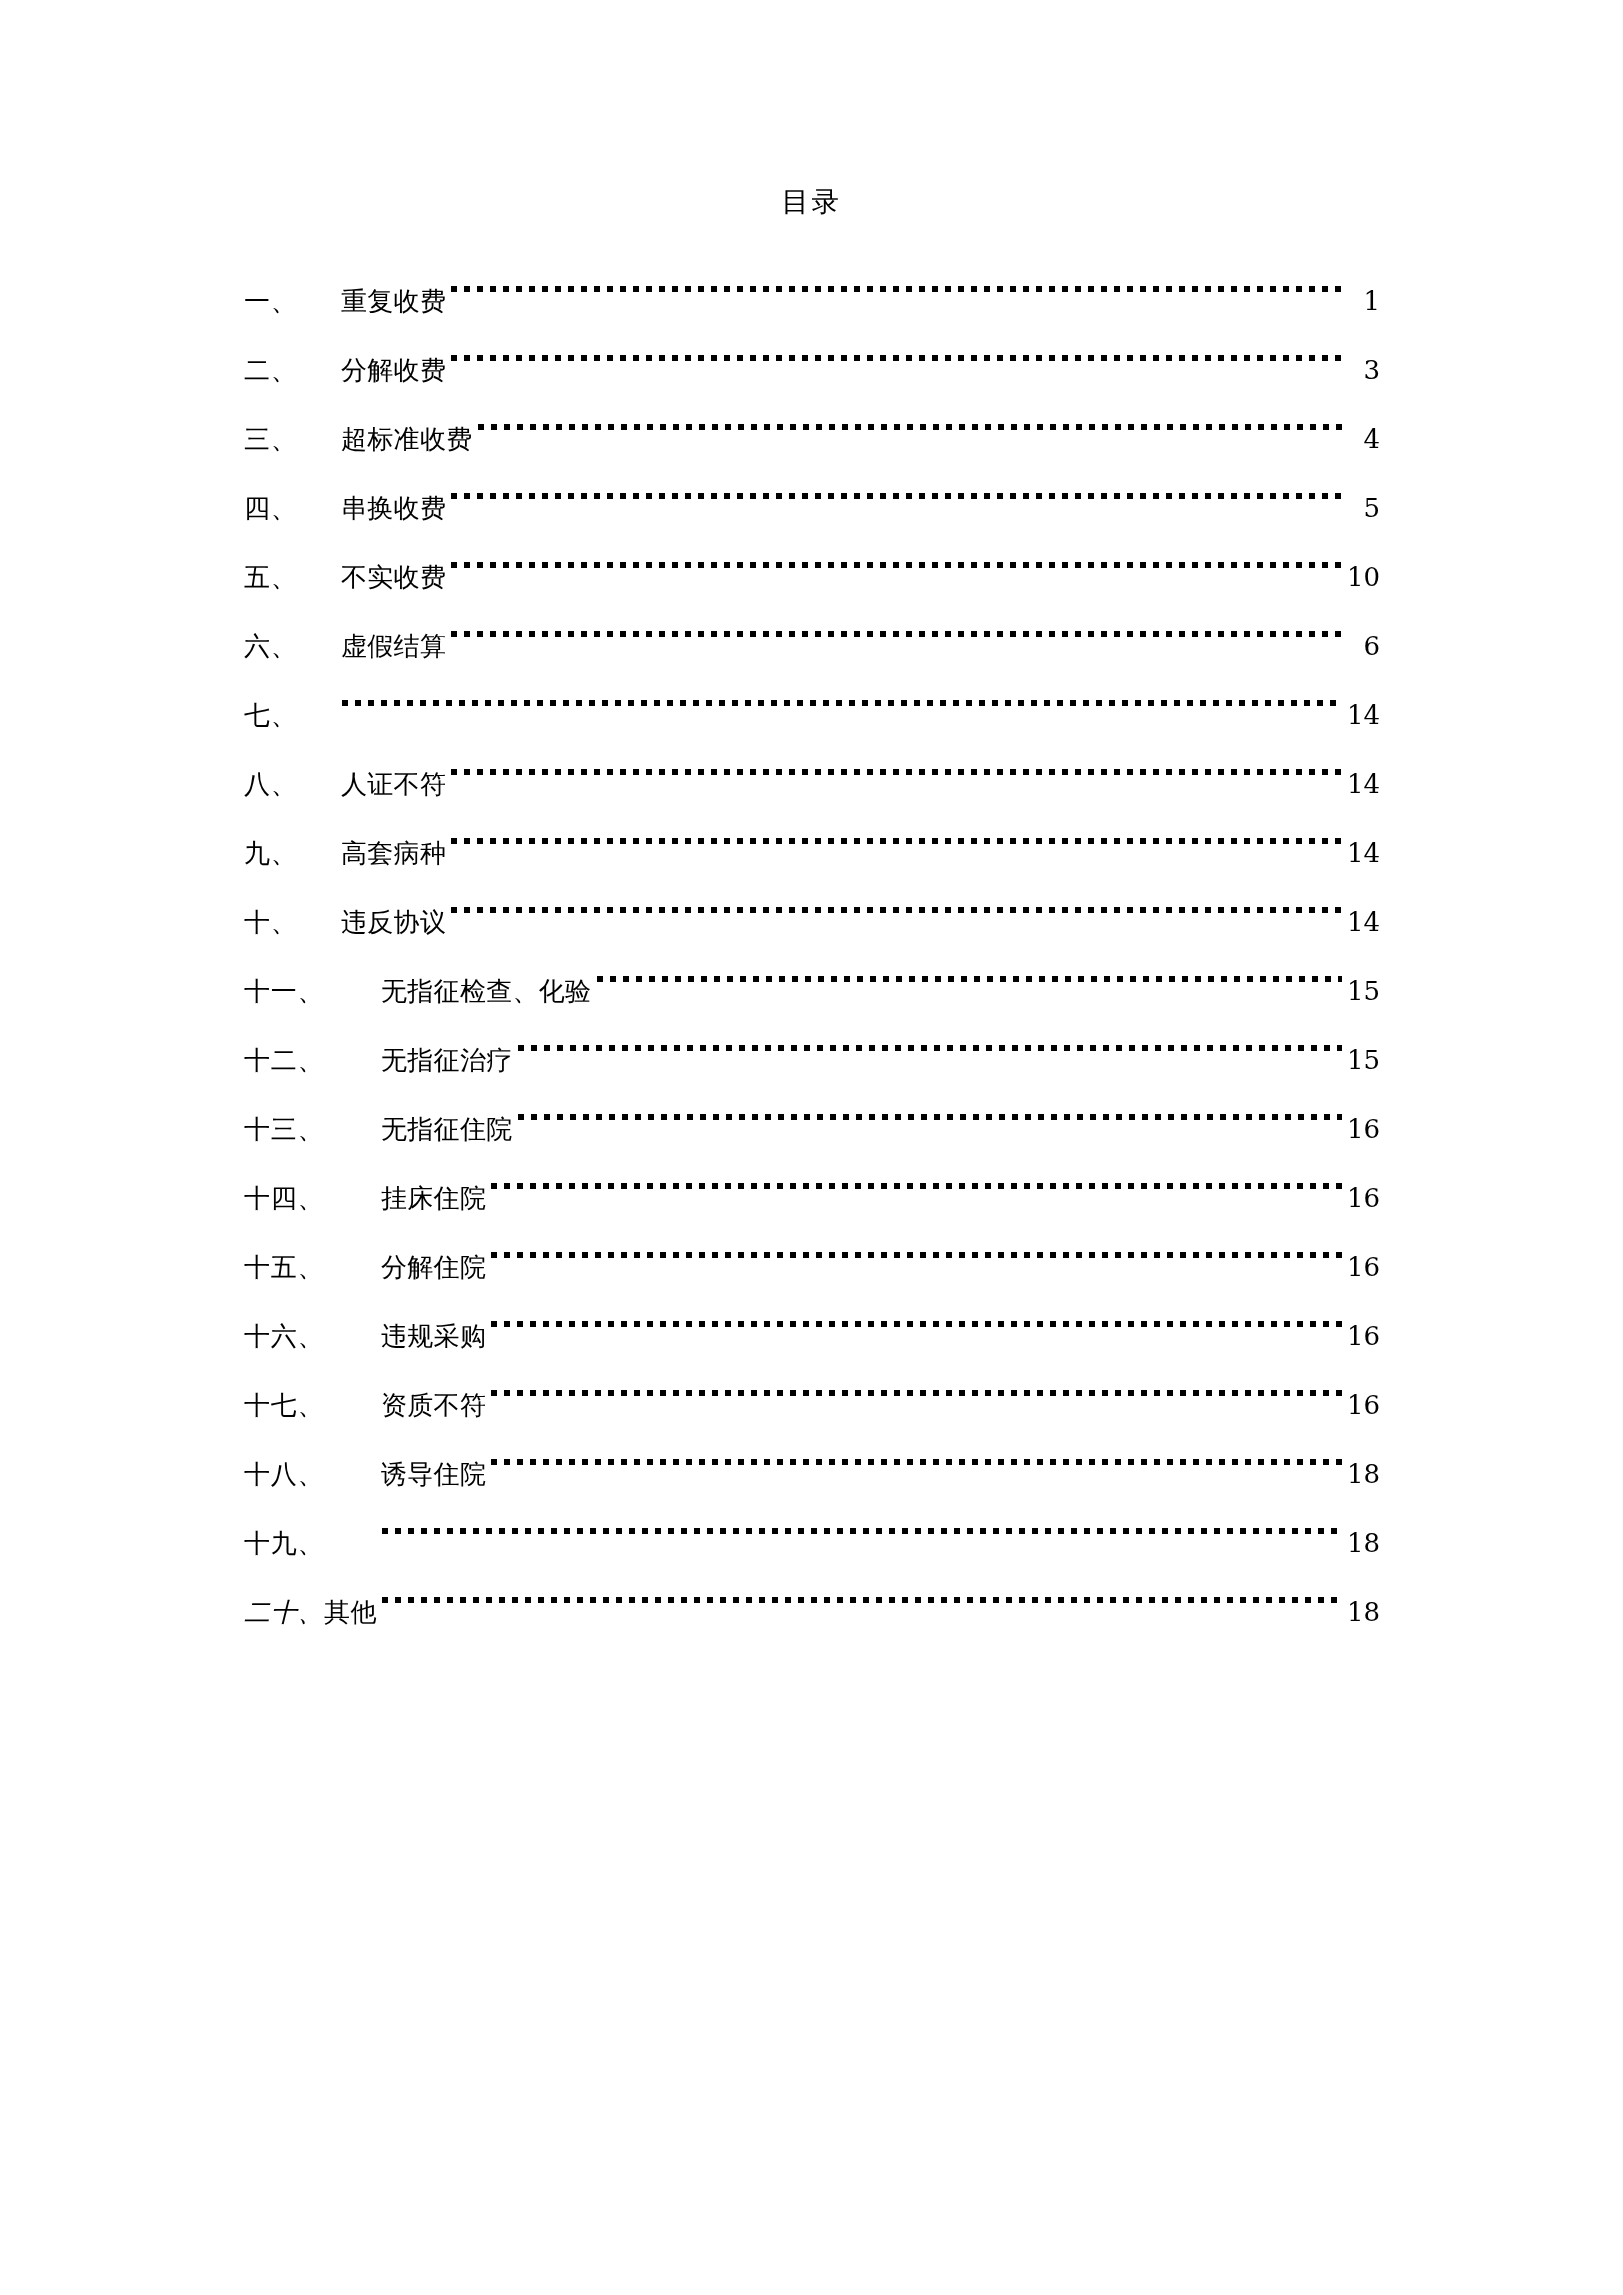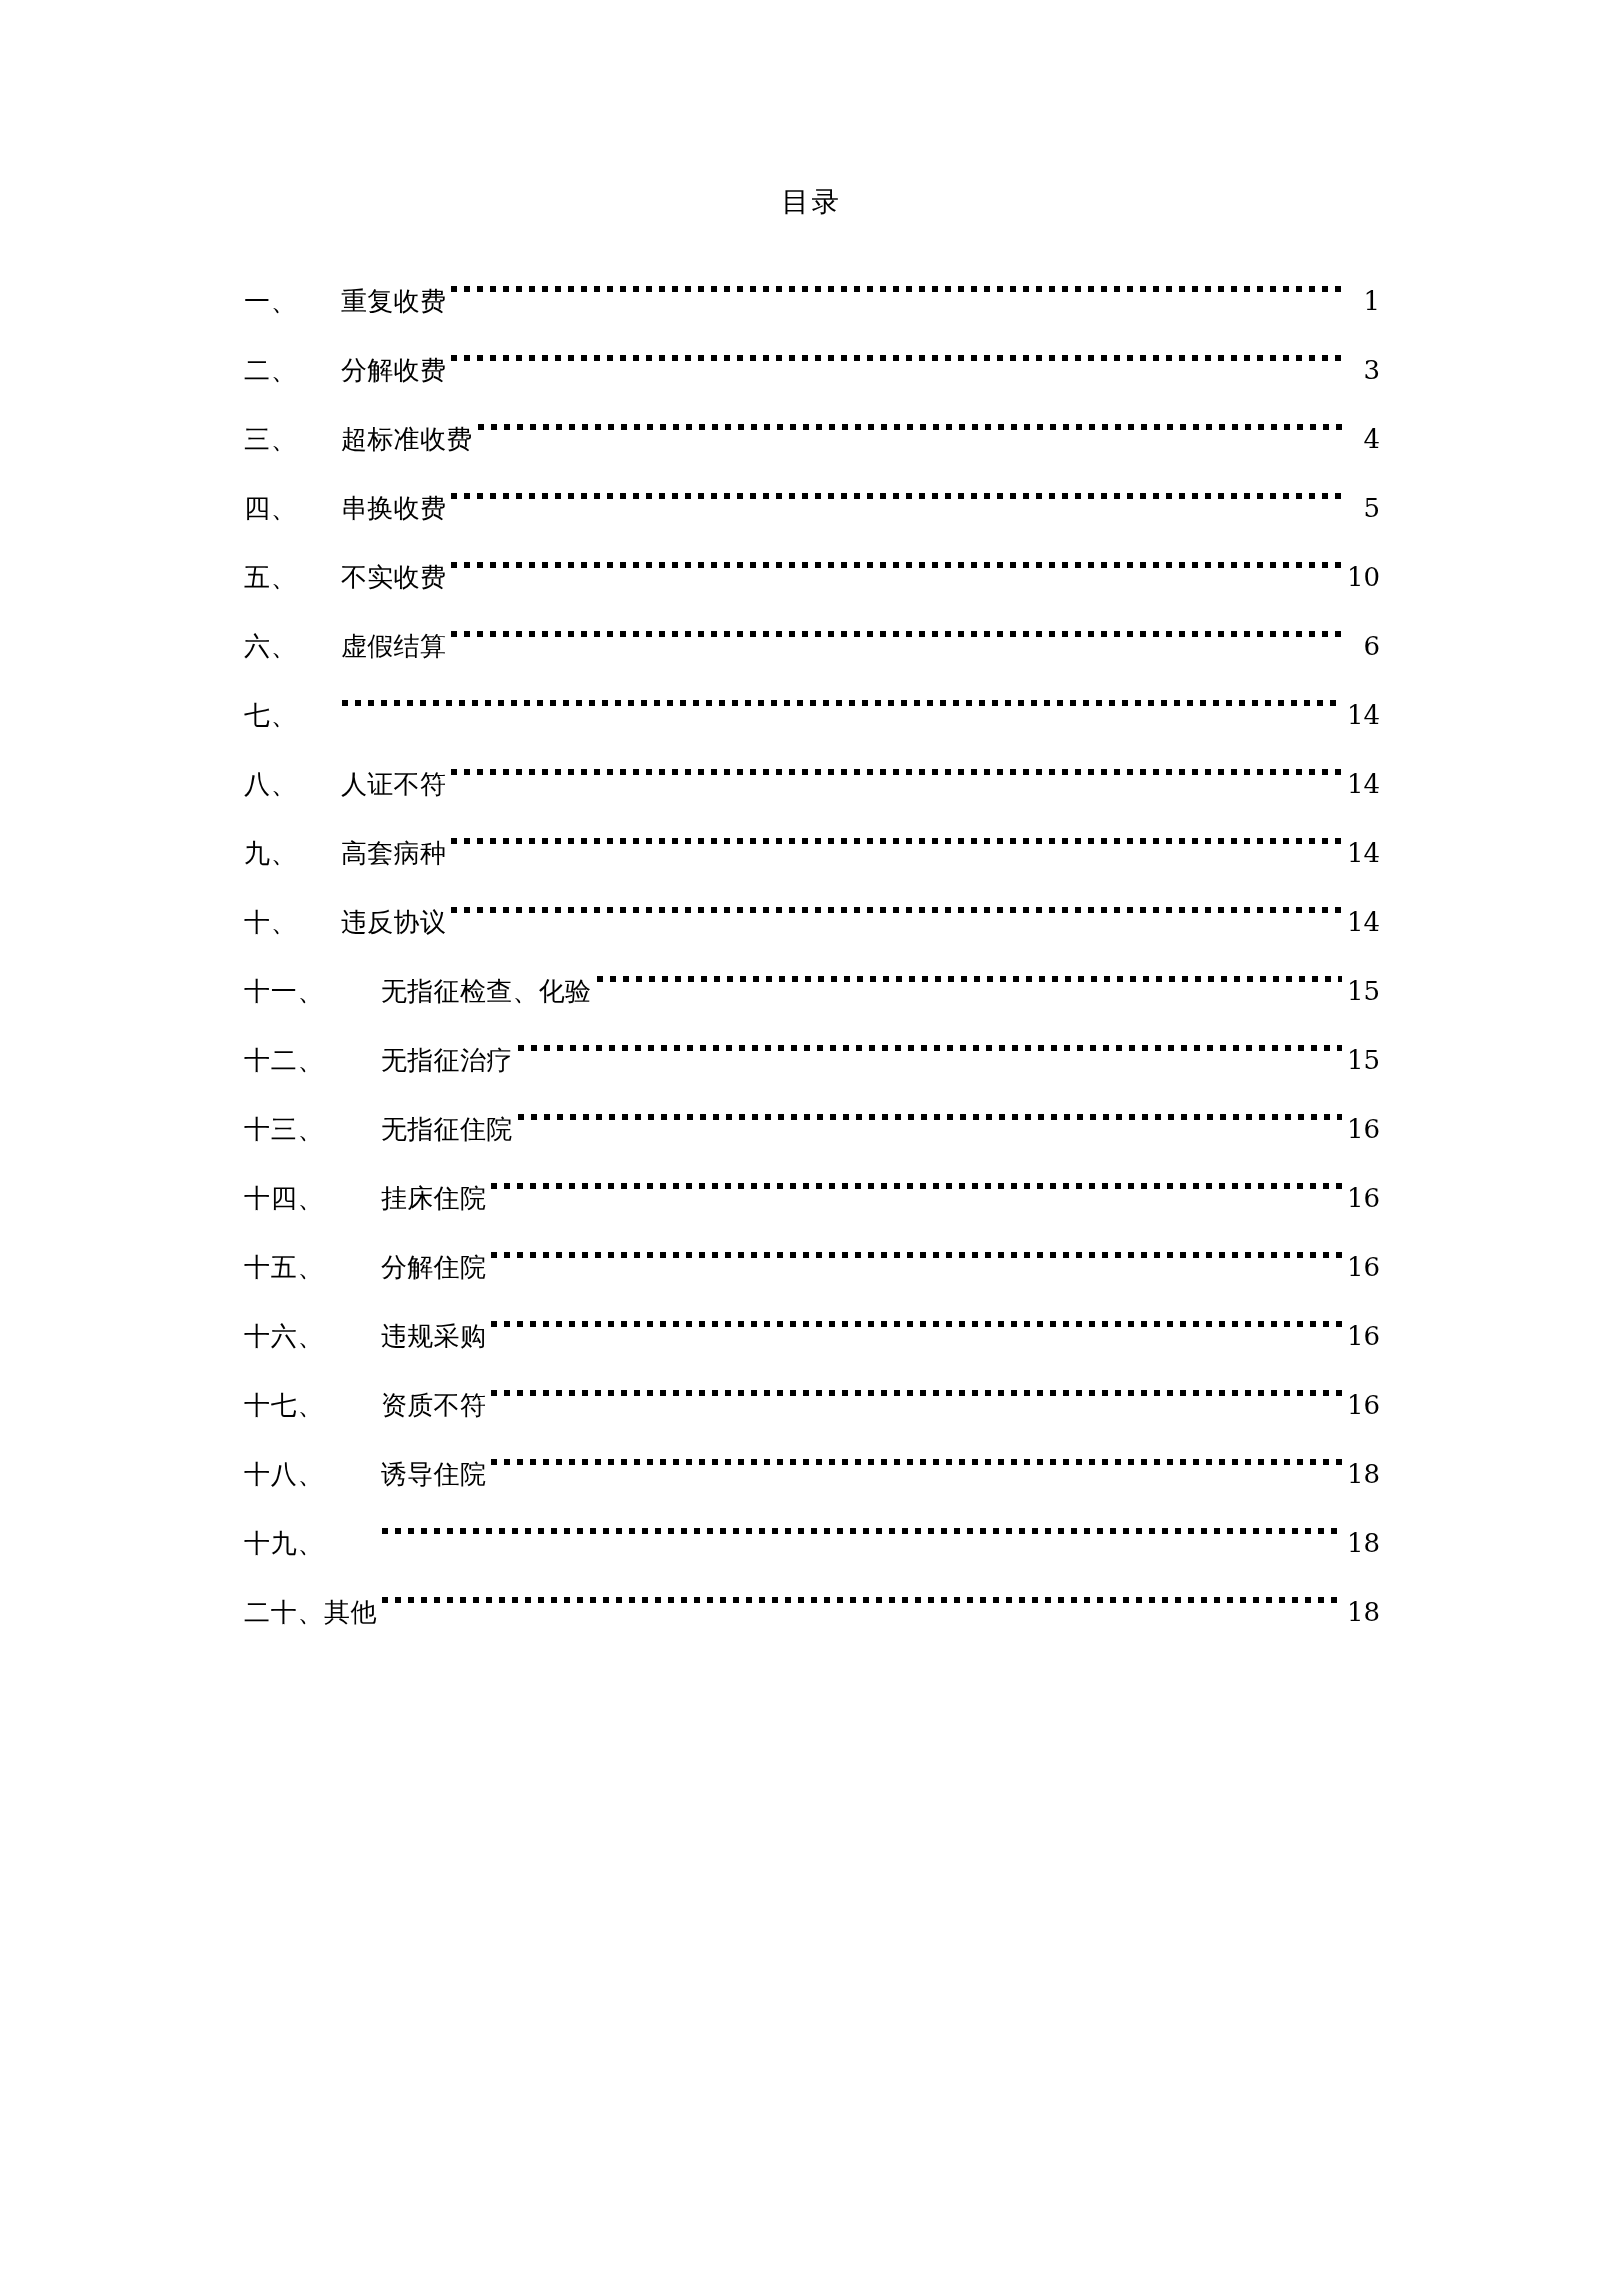--- a/index.html
+++ b/index.html
@@ -50,21 +50,21 @@
   }
   .toc-num {
     flex: 0 0 auto;
     letter-spacing: 0.7px;
   }
   
   .lvl-1 .toc-num { width: 97px; }
   
   .lvl-2 .toc-num { width: 137px; font-family: Liberation Mono, monospace; }
   
-  .lvl-3 .toc-num { width: auto; padding-right: 0px; }
+  .lvl-3 .toc-num { width: auto; padding-right: 0px; font-style: italic; }
 
   .toc-text {
     flex: 0 0 auto;
     letter-spacing: 0.3px;
     padding-right: 3.9px;
   }
   .toc-leader {
     flex: 1 1 auto;
     position: relative;
     height: 69px;

